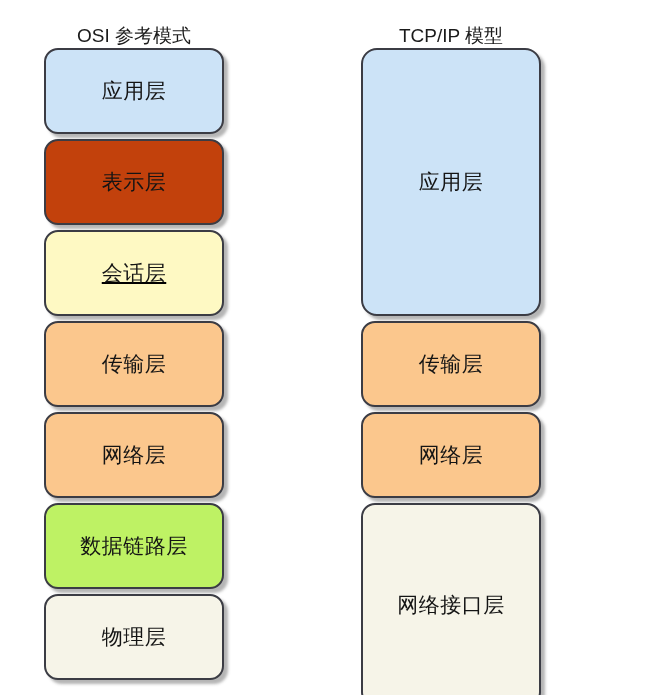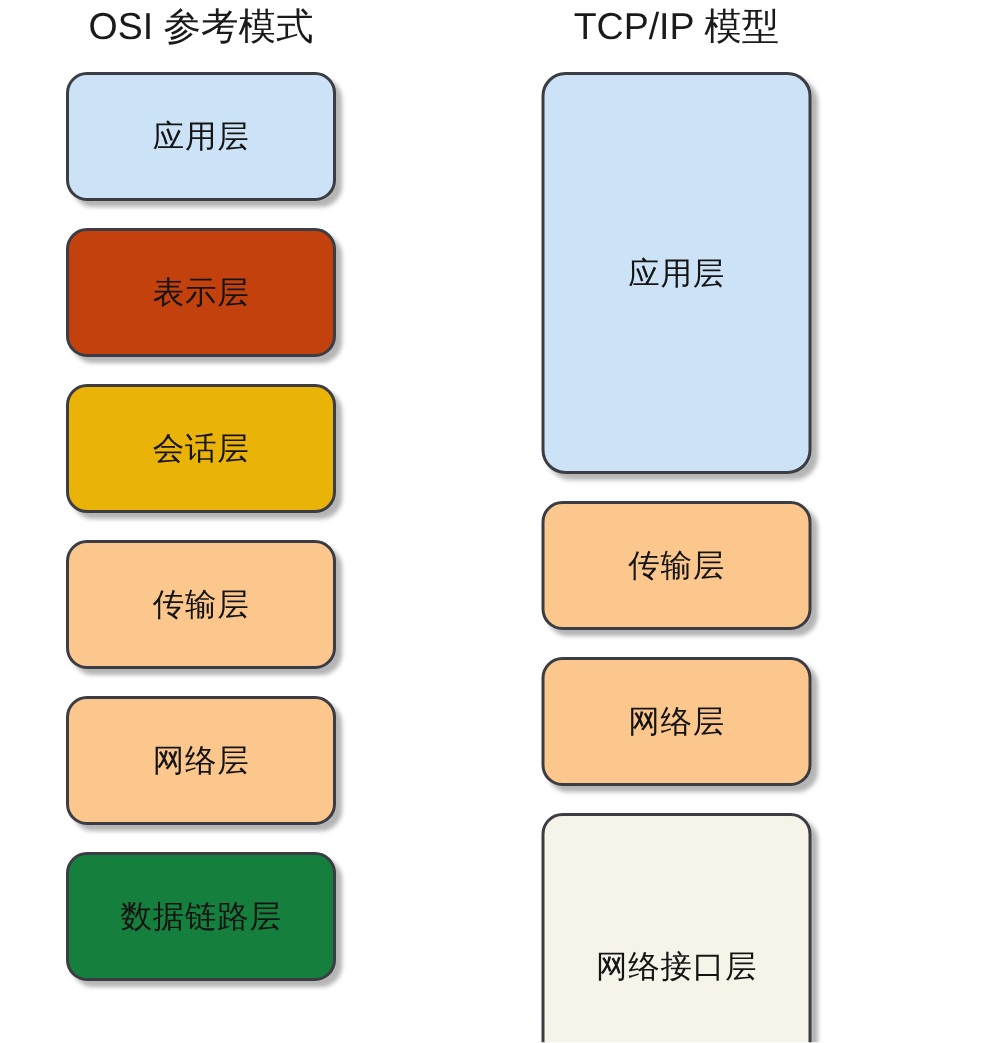--- a/index.html
+++ b/index.html
@@ -10,37 +10,37 @@
   }
   .canvas {
     position: relative;
     width: 659px;
     height: 695px;
     background: #ffffff;
     overflow: hidden;
   }
   .col-title {
     position: absolute;
-    top: 6px;
+    top: 24px;
     width: 180px;
     text-align: center;
-    font-size: 25px;
+    font-size: 19px;
     line-height: 24px;
     color: #1a1a1a;
     white-space: nowrap;
   }
   .col-title.left  { left: 44px; }
   .col-title.right { left: 361px; }
   .column {
     position: absolute;
     top: 48px;
     width: 180px;
     display: flex;
     flex-direction: column;
-    gap: 18px;
+    gap: 5px;
   }
   .column.left  { left: 44px; }
   .column.right { left: 361px; }
   .layer-box {
     box-sizing: border-box;
     width: 180px;
     border: 2px solid #3b3c44;
     border-radius: 14px;
     box-shadow: 4px 4px 3px rgba(90, 90, 90, 0.45);
     display: flex;
@@ -66,31 +66,34 @@
 
   <div class="col-title right">TCP/IP 模型</div>
 
   <div class="column left">
     <div class="layer-box span-1" style="background-color: rgb(204, 227, 247);">
       <span class="layer-label">应用层</span>
     </div>
     <div class="layer-box span-1" style="background-color: #c2410c;">
       <span class="layer-label">表示层</span>
     </div>
-    <div class="layer-box span-1" style="background-color: #eab308;">
+    <div class="layer-box span-1" style="background-color: #fef9c3; text-decoration: underline;">
       <span class="layer-label">会话层</span>
     </div>
     <div class="layer-box span-1" style="background-color: rgb(251, 199, 141);">
       <span class="layer-label">传输层</span>
     </div>
     <div class="layer-box span-1" style="background-color: rgb(251, 199, 141);">
       <span class="layer-label">网络层</span>
     </div>
-    <div class="layer-box span-1" style="background-color: #15803d;">
+    <div class="layer-box span-1" style="background-color: #bef264;">
       <span class="layer-label">数据链路层</span>
+    </div>
+    <div class="layer-box span-1" style="background-color: rgb(246, 244, 232);">
+      <span class="layer-label">物理层</span>
     </div>
   </div>
 
   <div class="column right">
     <div class="layer-box span-3" style="background-color: rgb(204, 227, 247);">
       <span class="layer-label">应用层</span>
     </div>
     <div class="layer-box span-1" style="background-color: rgb(251, 199, 141);">
       <span class="layer-label">传输层</span>
     </div>

